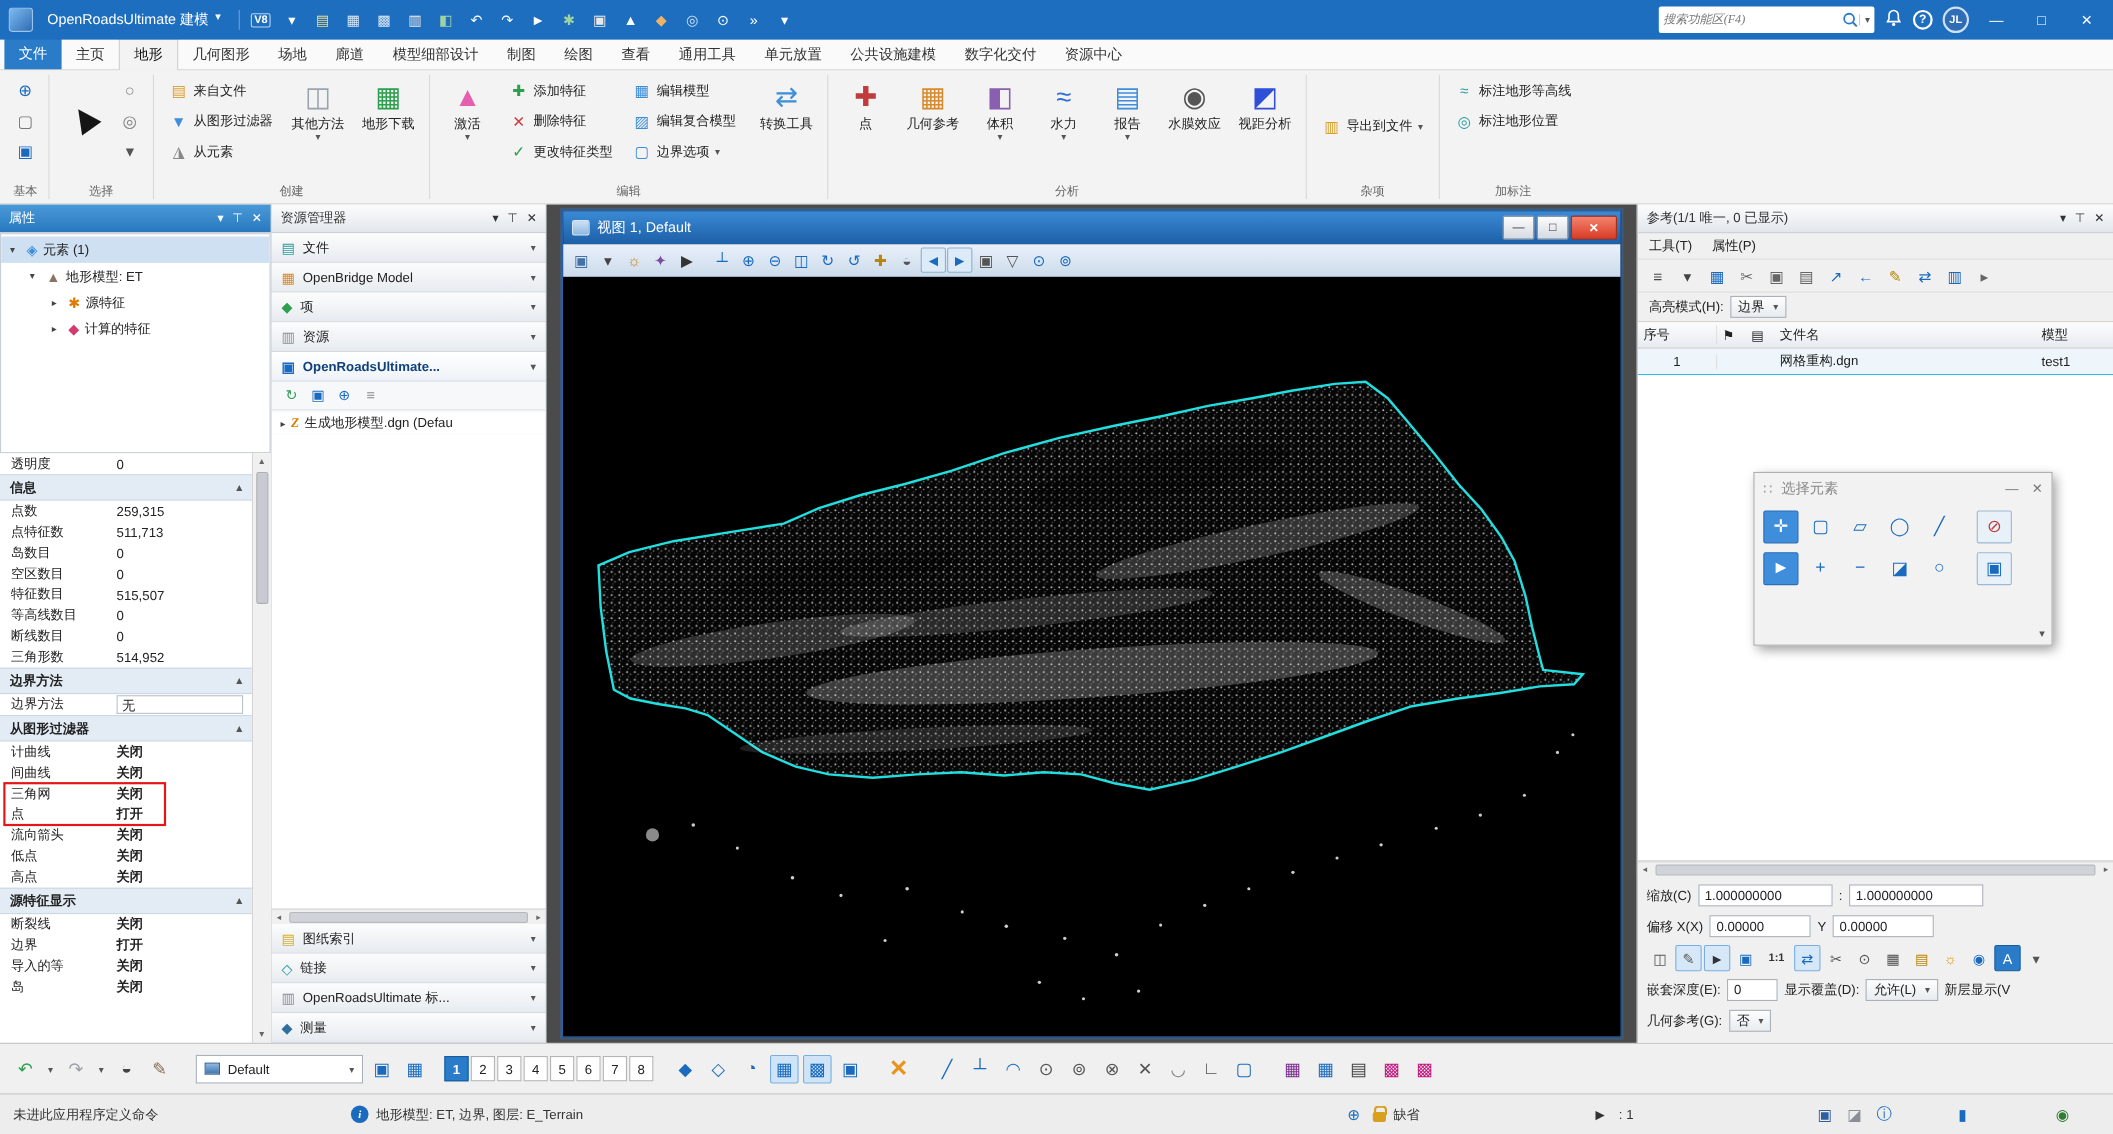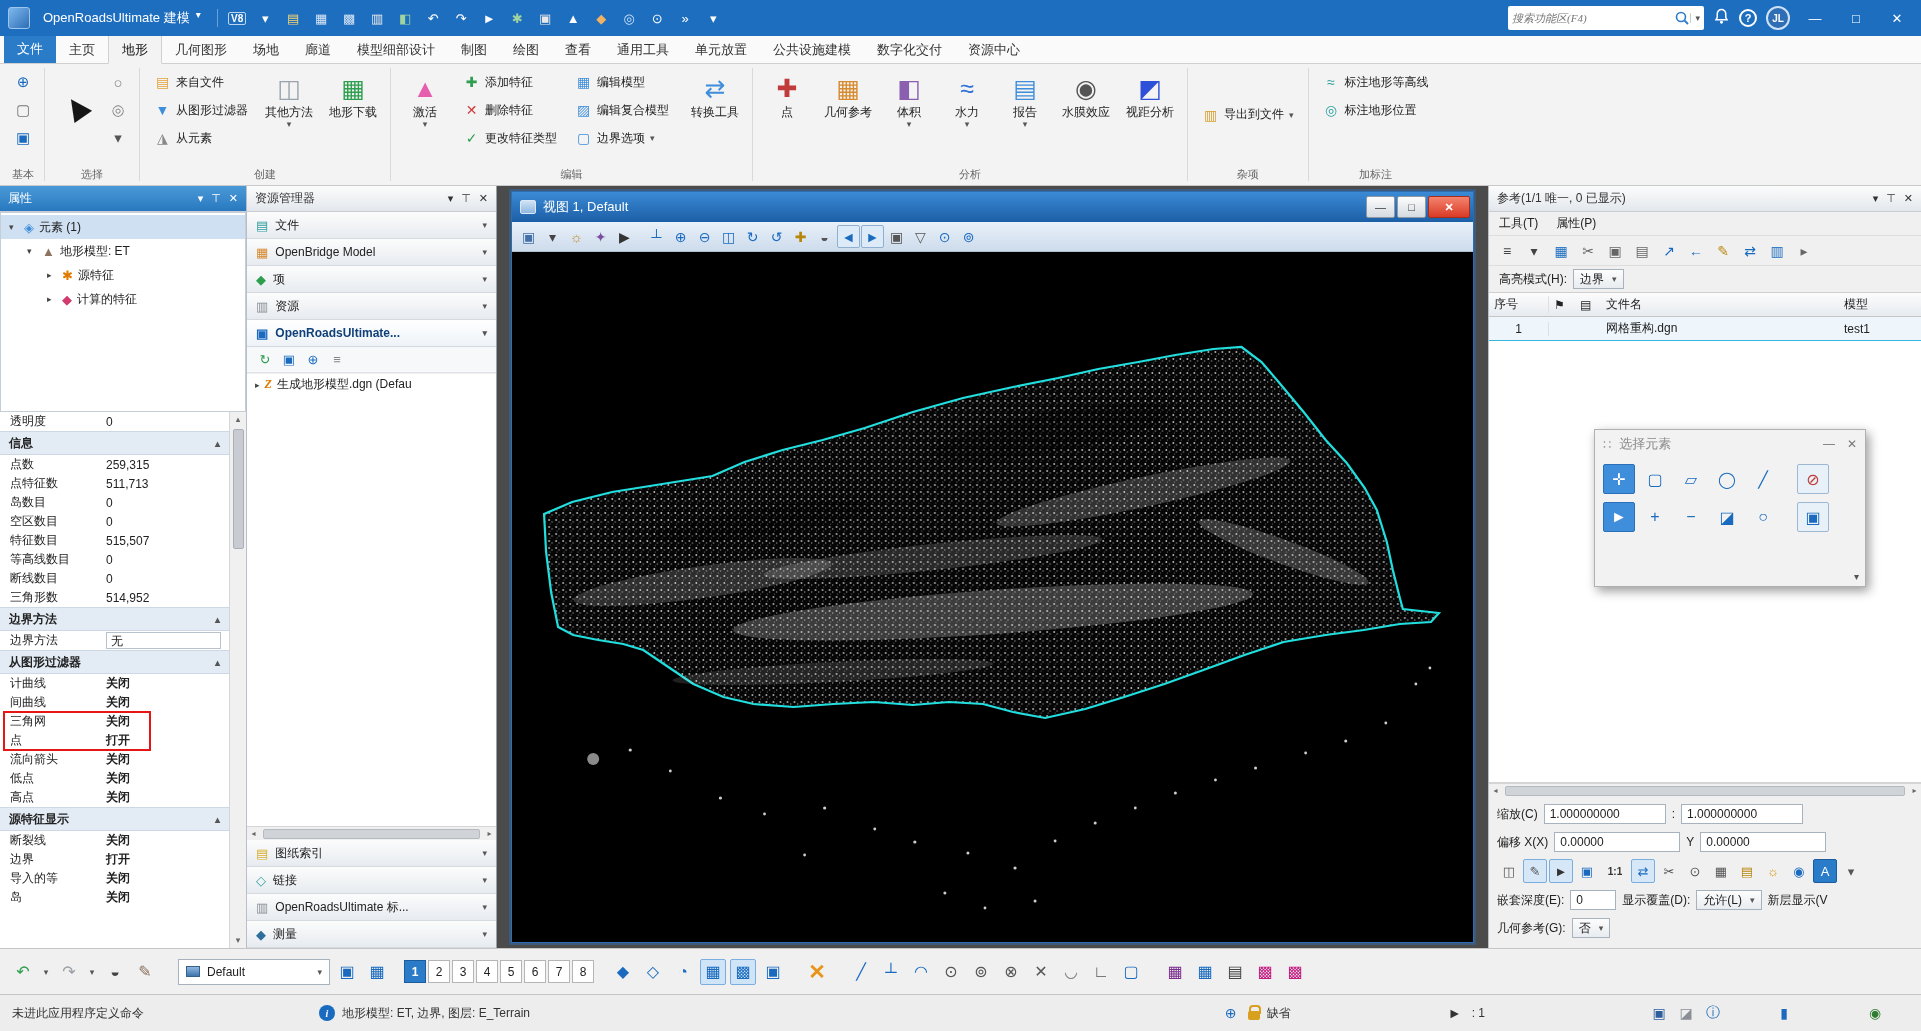--- a/index.html
+++ b/index.html
@@ -118,33 +118,33 @@
 .ref-menubar{height:24px;display:flex;align-items:center;gap:18px;padding:0 10px;border-bottom:1px solid #ddd;flex:none}
 .ref-toolbar{height:30px;display:flex;align-items:center;gap:3px;padding:0 6px;border-bottom:1px solid #ddd;flex:none}
 .ref-toolbar .qi{color:#333;width:24px;height:24px;font-size:14px}
 .hl-row{height:26px;display:flex;align-items:center;gap:6px;padding:0 10px;flex:none}
 .dd{display:flex;align-items:center;gap:8px;border:1px solid #a8b2bc;background:linear-gradient(#fdfdfd,#e8ecf0);height:20px;padding:0 6px}
 .dd .arr{font-size:9px;color:#555}
 .rtable{flex:none;border-top:1px solid #cfcfcf}
 .rth,.rtr{display:flex;height:24px;align-items:center}
 .rth{background:linear-gradient(#fcfcfc,#e7ebf0);border-bottom:1px solid #c5c5c5;font-size:12px}
 .rth span,.rtr span{padding:0 5px;white-space:nowrap;overflow:hidden}
-.c-seq{width:60px}.c-flag{width:26px}.c-doc{width:26px}.c-file{width:238px}.c-model{flex:1}
+.c-seq{width:72px}.c-flag{width:26px}.c-doc{width:26px}.c-file{width:238px}.c-model{flex:1}
 .rth .c-seq,.rtr .c-seq{border-right:1px solid #e0e0e0}
 .rtr{background:#fff}
 .rtr.selected{background:#eef6fc;border-bottom:1px solid #35b8e0}
 .rtr .c-seq{text-align:center}
 .ref-space{flex:1;background:#fff;border-bottom:1px solid #d5d5d5;min-height:0}
 .ref-fields{flex:none;padding:3px 8px 6px}
 .frow{display:flex;align-items:center;gap:6px;height:28px;white-space:nowrap}
 .frow.icons{gap:2px;height:30px}
 .flabel{color:#222}
 .flabel.clip{overflow:hidden;max-width:74px}
 .fld{background:#fff;border:1px solid #a8b2bc;height:20px;padding:0 5px;display:flex;align-items:center;font-size:12px}
-.w120{width:122px}.w110{width:126px}.w60{width:46px}
+.w120{width:122px}.w110{width:92px}.w60{width:46px}
 .sbtn-mini{width:24px;height:24px;display:flex;align-items:center;justify-content:center;font-size:13px;border:1px solid transparent;border-radius:2px}
 .sbtn-mini.active{background:#d6e7f7;border-color:#7aaede}
 .sbtn-mini.active-blue{background:#2a7cc9;border-color:#1a5c9e}
 .sbtn-mini.wide{width:28px;font-size:10px;font-weight:700}
 
 
 .sel-dlg{position:absolute;left:105px;top:243px;width:272px;height:158px;background:#f2f2f2;border:1px solid #b0b0b0;box-shadow:3px 4px 10px rgba(0,0,0,.4);z-index:5}
 .sel-title{height:28px;display:flex;align-items:center;gap:8px;padding:0 8px;color:#8a8a8a;font-size:13px}
 .sel-title .grip{color:#9a9a9a}
 .sel-title .stb{margin-left:auto;display:flex;gap:12px;color:#777;font-size:12px}

